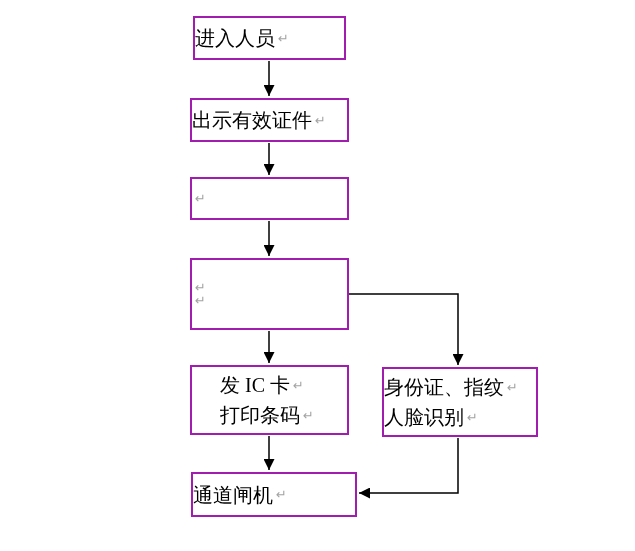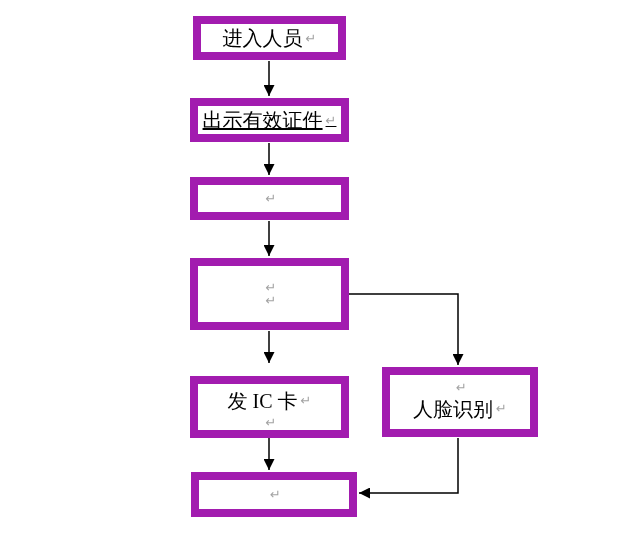--- a/index.html
+++ b/index.html
@@ -13,45 +13,44 @@
   }
   .connectors {
     position: absolute;
     left: 0; top: 0;
     width: 635px; height: 551px;
     pointer-events: none;
   }
   .node {
     position: absolute;
     box-sizing: border-box;
-    border: 8px solid #a21caf;
+    border: 2px solid #a21caf;
     background: #ffffff;
     display: flex;
     flex-direction: column;
     justify-content: center;
-    align-items: center;
     color: #000000;
     font-size: 20px;
     line-height: 30px;
     white-space: nowrap;
   }
   .node .line { display: flex; align-items: center; }
   .mark {
     color: #a3a3a3;
     font-size: 13px;
     margin-left: 3px;
     line-height: 1;
     font-family: "DejaVu Sans", sans-serif;
   }
   
   #n-enter     { left: 193px; top: 16px;  width: 153px; height: 44px; }
-  #n-show      { left: 190px; top: 98px;  width: 159px; height: 44px; text-decoration: underline; }
+  #n-show      { left: 190px; top: 98px;  width: 159px; height: 44px; }
   #n-scan      { left: 190px; top: 177px; width: 159px; height: 43px; }
   #n-verify    { left: 190px; top: 258px; width: 159px; height: 72px; }
-  #n-issue     { left: 190px; top: 376px; width: 159px; height: 62px; }
+  #n-issue     { left: 190px; top: 365px; width: 159px; height: 70px; padding-left: 28px; }
   #n-gate      { left: 191px; top: 472px; width: 166px; height: 45px; }
   #n-biometric { left: 382px; top: 367px; width: 156px; height: 70px; }
 </style>
 </head>
 <body>
 
 <div class="canvas">
 
   <svg class="connectors" viewBox="0 0 635 551" xmlns="http://www.w3.org/2000/svg">
     <defs>
@@ -96,32 +95,35 @@
       <span class="mark">↵</span>
     </div>
   </div>
 
   <div class="node" id="n-issue">
     <div class="line">
       <span>发 IC 卡</span>
       <span class="mark">↵</span>
     </div>
     <div class="line">
+      <span>打印条码</span>
       <span class="mark">↵</span>
     </div>
   </div>
 
   <div class="node" id="n-gate">
     <div class="line">
+      <span>通道闸机</span>
       <span class="mark">↵</span>
     </div>
   </div>
 
   <div class="node" id="n-biometric">
     <div class="line">
+      <span>身份证、指纹</span>
       <span class="mark">↵</span>
     </div>
     <div class="line">
       <span>人脸识别</span>
       <span class="mark">↵</span>
     </div>
   </div>
 
 </div>
 

